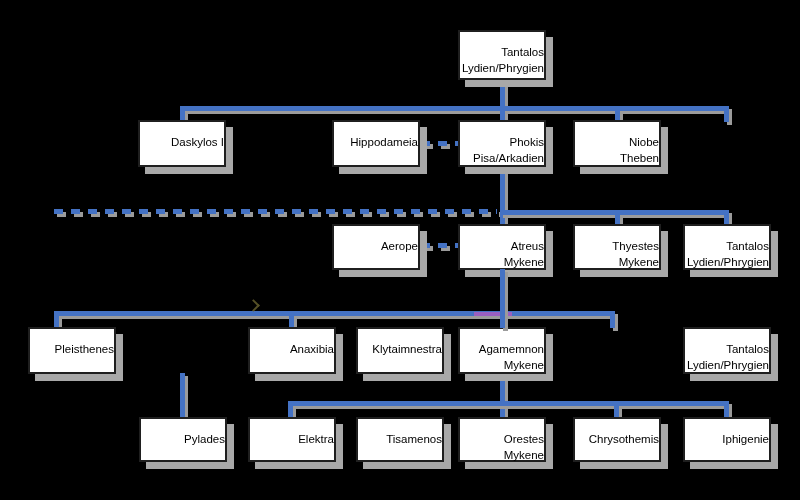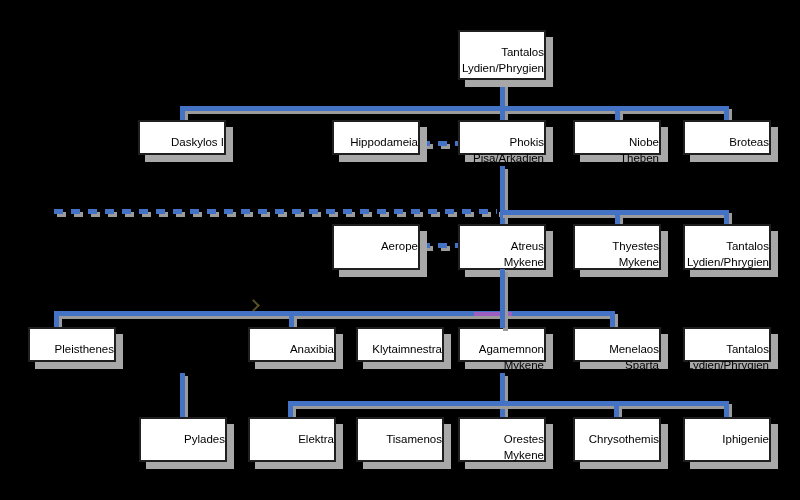--- a/index.html
+++ b/index.html
@@ -11,21 +11,21 @@
     position:relative;width:800px;height:500px;background:var(--bg);
     overflow:hidden;font-family:"Liberation Sans","DejaVu Sans",sans-serif;
   }
   .node{
     position:absolute;width:88px;background:var(--boxbg);
     border:2px solid var(--boxborder);box-sizing:border-box;
     box-shadow:7px 7px 0 0 var(--shadow);
     text-align:right;color:var(--text);
     font-size:11.5px;line-height:1.4;padding-top:12px;
   }
-  .h47{height:35px}.h50{height:50px}.h46{height:46px}.h45{height:45px}
+  .h47{height:47px}.h50{height:50px}.h46{height:46px}.h45{height:45px}
   .vl,.hl{position:absolute;background:var(--blue);filter:drop-shadow(3px 3px 0 #9b9b9b);}
   .vl{width:5px}.hl{height:5px}
   .dl{
     position:absolute;height:5px;
     background:repeating-linear-gradient(90deg,var(--blue) 0 9px,transparent 9px 17px);
     filter:drop-shadow(3px 3px 0 #9b9b9b);
   }
   .pl{position:absolute;height:4px;background:var(--purple);z-index:2;}
   .artifact{
     position:absolute;width:7px;height:7px;border-top:2px solid #6b6430;
@@ -82,23 +82,20 @@
     <div>Hippodameia</div>
   </div>
   <div class="node h47" style="left:458px;top:120px">
     <div>Phokis</div>
     <div>Pisa/Arkadien</div>
   </div>
   <div class="node h47" style="left:573px;top:120px">
     <div>Niobe</div>
     <div>Theben</div>
   </div>
-  <div class="node h47" style="left:683px;top:120px">
-    <div>Broteas</div>
-  </div>
 
   <div class="node h46" style="left:332px;top:224px">
     <div>Aerope</div>
   </div>
   <div class="node h46" style="left:458px;top:224px">
     <div>Atreus</div>
     <div>Mykene</div>
   </div>
   <div class="node h46" style="left:573px;top:224px">
     <div>Thyestes</div>
@@ -115,24 +112,20 @@
   <div class="node h47" style="left:248px;top:327px">
     <div>Anaxibia</div>
   </div>
   <div class="node h47" style="left:356px;top:327px">
     <div>Klytaimnestra</div>
   </div>
   <div class="node h47" style="left:458px;top:327px">
     <div>Agamemnon</div>
     <div>Mykene</div>
   </div>
-  <div class="node h47" style="left:573px;top:327px">
-    <div>Menelaos</div>
-    <div>Sparta</div>
-  </div>
   <div class="node h47" style="left:683px;top:327px">
     <div>Tantalos</div>
     <div>Lydien/Phrygien</div>
   </div>
 
   <div class="node h45" style="left:139px;top:417px">
     <div>Pylades</div>
   </div>
   <div class="node h45" style="left:248px;top:417px">
     <div>Elektra</div>

